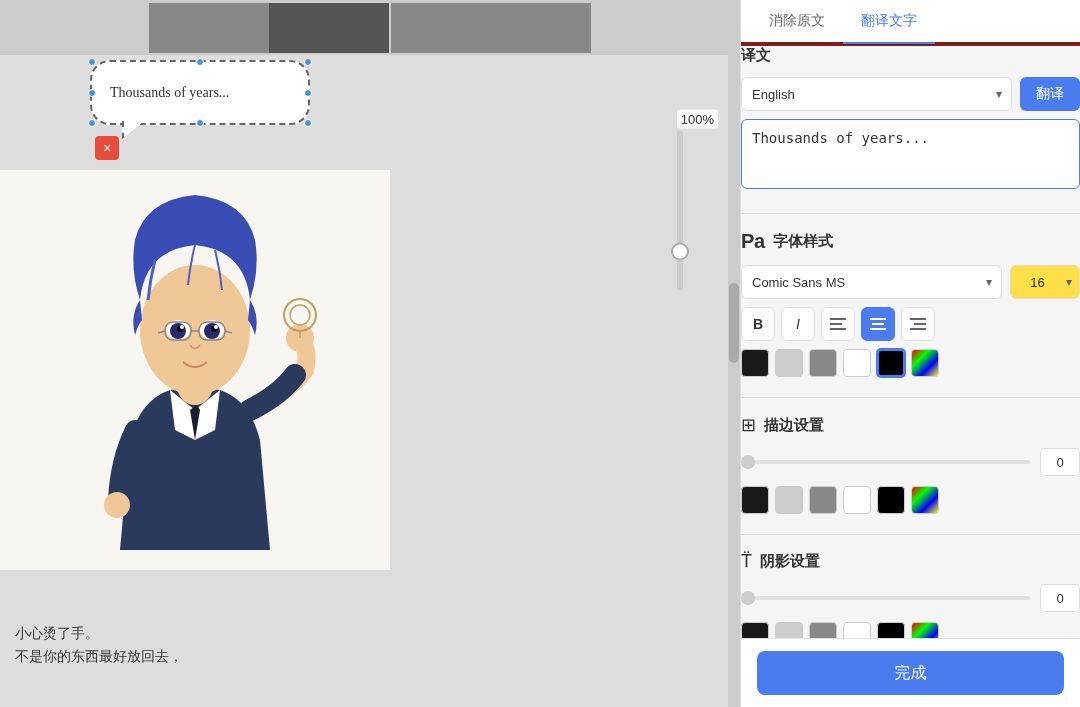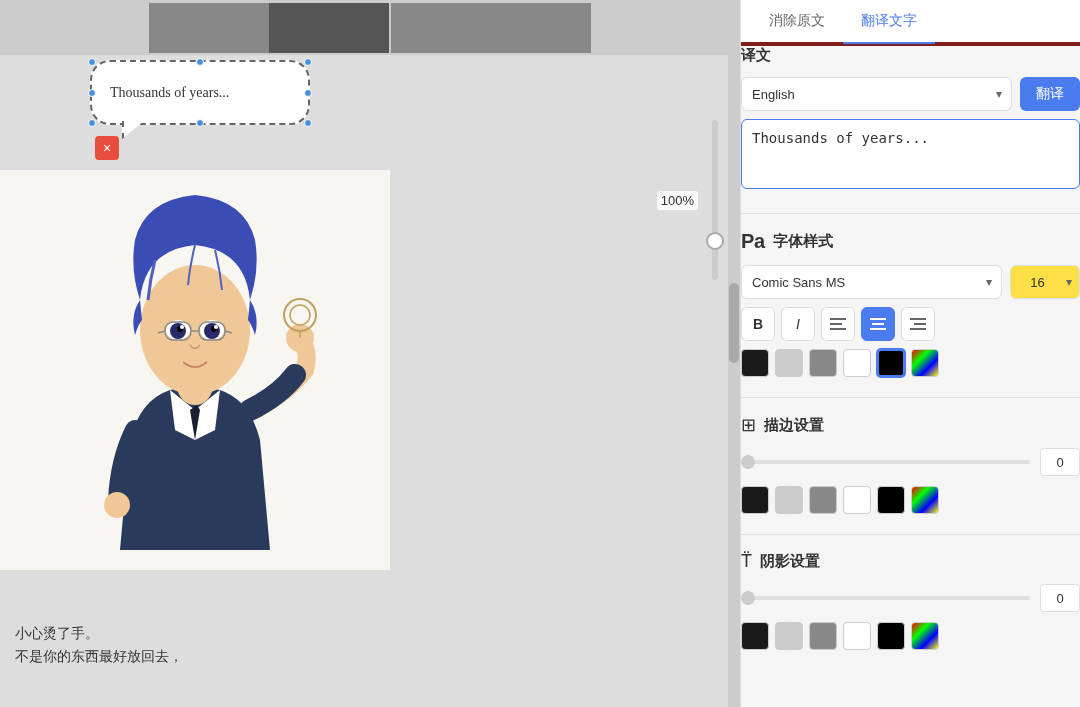--- a/index.html
+++ b/index.html
@@ -165,23 +165,23 @@
       border-radius: 6px;
     }
 
     
     .zoom-control {
       position: absolute;
       right: 20px;
       top: 50%;
       transform: translateY(-50%);
       display: flex;
-      flex-direction: row;
-      align-items: center;
-      gap: 14px;
+      flex-direction: column;
+      align-items: flex-start;
+      gap: 2px;
     }
 
     .zoom-label {
       font-size: 13px;
       color: #333;
       background: rgba(255,255,255,0.8);
       padding: 2px 4px;
       border-radius: 3px;
     }
 
@@ -794,13 +794,16 @@
         <div class="color-swatch" style="background:#cccccc;"></div>
         <div class="color-swatch" style="background:#888888;"></div>
         <div class="color-swatch" style="background:#ffffff;"></div>
         <div class="color-swatch" style="background:#000000;"></div>
         <div class="color-multi"></div>
       </div>
     </div>
 
   </div>
 
+  <div class="bottom-bar">
+    <button class="complete-btn">完成</button>
+  </div>
 </div>
 
 </body></html>

